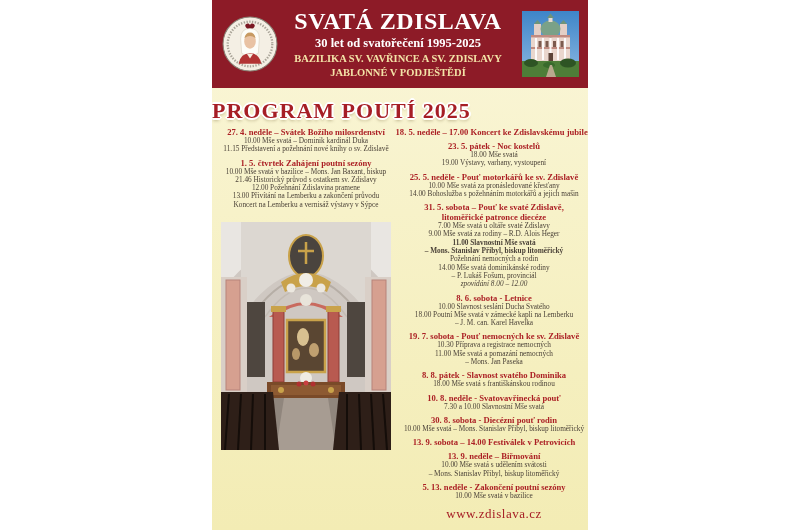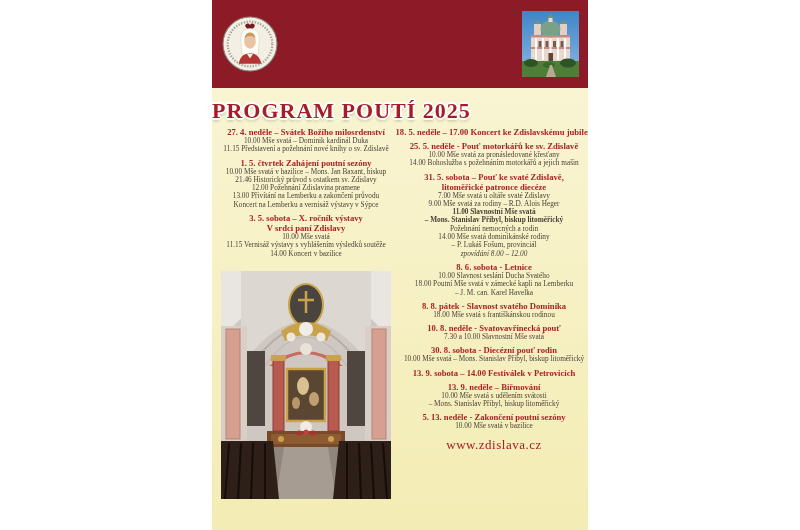--- a/index.html
+++ b/index.html
@@ -45,20 +45,26 @@
         <circle cx="27" cy="27" r="26" fill="#f4efe4" stroke="#8a8578" stroke-width="1"></circle>
         <circle cx="27" cy="27" r="21.5" fill="none" stroke="#6a6458" stroke-width="2.2" stroke-dasharray="1.3,1.4" opacity="0.55"></circle>
         <path d="M27 8.6 c-1.4-2.4-4.6-1.4-4.6 .8 c0 1.6 2.4 3.2 4.6 4.6 c2.2-1.4 4.6-3 4.6-4.6 c0-2.2-3.2-3.2-4.6-.8 Z" fill="#7a1822"></path>
         <path d="M18 22 q0-10 9-10 q9 0 9 10 l-1 14 q-8 5-16 0 Z" fill="#fdfdf8" stroke="#d8d2c2" stroke-width="0.6"></path>
         <ellipse cx="27" cy="24.5" rx="5.6" ry="7" fill="#e9c3a4"></ellipse>
         <path d="M21.6 21.5 q5.4-4.6 10.8 0 q-1-5.5-5.4-5.5 q-4.4 0-5.4 5.5 Z" fill="#c79a62"></path>
         <path d="M16 46 q2-10 11-10 q9 0 11 10 Z" fill="#b23434"></path>
         <path d="M24 36.5 l3 4.5 l3-4.5 Z" fill="#f5f0e2"></path>
       </svg>
 
+      <div class="header-center">
+        <div class="h-title">SVATÁ ZDISLAVA</div>
+        <div class="h-sub">30 let od svatořečení 1995-2025</div>
+        <div class="h-l3">BAZILIKA SV. VAVŘINCE A SV. ZDISLAVY</div>
+        <div class="h-l4">JABLONNÉ V PODJEŠTĚDÍ</div>
+      </div>
 
       <svg class="ext-photo" viewBox="0 0 57 66">
         <defs>
           <linearGradient id="sky" x1="0" y1="0" x2="0" y2="1">
             <stop offset="0" stop-color="#3e85c8"></stop>
               <stop offset="1" stop-color="#8cb8e2"></stop>
           </linearGradient>
         </defs>
         <rect x="0" y="0" width="57" height="66" fill="url(#sky)"></rect>
         <rect x="9" y="24" width="39" height="27" fill="#e9d6cd"></rect>
@@ -101,27 +107,20 @@
             <div class="event-line">10.00 Mše svatá – Dominik kardinál Duka</div>
             <div class="event-line">11.15 Představení a požehnání nové knihy o sv. Zdislavě</div>
           </div>
           <div class="event">
             <div class="event-title">1. 5. čtvrtek Zahájení poutní sezóny</div>
             <div class="event-line">10.00 Mše svatá v bazilice – Mons. Jan Baxant, biskup</div>
             <div class="event-line">21.46 Historický průvod s ostatkem sv. Zdislavy</div>
             <div class="event-line">12.00 Požehnání Zdislavina pramene</div>
             <div class="event-line">13.00 Přivítání na Lemberku a zakončení průvodu</div>
             <div class="event-line">Koncert na Lemberku a vernisáž výstavy v Sýpce</div>
-          </div>
-          <div class="event">
-            <div class="event-title">3. 5. sobota – X. ročník výstavy</div>
-            <div class="event-title">V srdci paní Zdislavy</div>
-            <div class="event-line">10.00 Mše svatá</div>
-            <div class="event-line">11.15 Vernisáž výstavy s vyhlášením výsledků soutěže</div>
-            <div class="event-line">14.00 Koncert v bazilice</div>
           </div>
 <svg class="int-photo" viewBox="0 0 170 228">
   <rect x="0" y="0" width="170" height="228" fill="#cfc8c2"></rect>
   <path d="M0 0 h170 v70 q-40-52-85-52 q-45 0-85 52 Z" fill="#e9e6e2"></path>
   <path d="M20 95 q65-90 130 0 l0-95 -130 0 Z" fill="#dcd7d1"></path>
   <path d="M30 95 q55-78 110 0" fill="none" stroke="#b6aea6" stroke-width="2"></path>
   <path d="M44 95 q41-58 82 0" fill="none" stroke="#c4bcb4" stroke-width="1.5"></path>
   <ellipse cx="85" cy="34" rx="17" ry="21" fill="#4a443e" stroke="#c9a24a" stroke-width="2"></ellipse>
   <path d="M85 20 v22 M77 29 h16" stroke="#c9a24a" stroke-width="2.5"></path>
   <rect x="0" y="55" width="26" height="120" fill="#d9cfc7"></rect>
@@ -169,20 +168,25 @@
               <line x1="126" y1="172" x2="126" y2="228"></line>
   </g>
 </svg>
         </div>
       <div class="col" id="col-right">
 
       <div class="event">
             <div class="event-title">18. 5. neděle – 17.00 Koncert ke Zdislavskému jubileu</div>
           </div>
           <div class="event">
+            <div class="event-title">23. 5. pátek - Noc kostelů</div>
+            <div class="event-line">18.00 Mše svatá</div>
+            <div class="event-line">19.00 Výstavy, varhany, vystoupení</div>
+          </div>
+          <div class="event">
             <div class="event-title">25. 5. neděle - Pouť motorkářů ke sv. Zdislavě</div>
             <div class="event-line">10.00 Mše svatá za pronásledované křesťany</div>
             <div class="event-line">14.00 Bohoslužba s požehnáním motorkářů a jejich mašin</div>
           </div>
           <div class="event">
             <div class="event-title">31. 5. sobota – Pouť ke svaté Zdislavě,</div>
             <div class="event-title">litoměřické patronce diecéze</div>
             <div class="event-line">7.00 Mše svatá u oltáře svaté Zdislavy</div>
             <div class="event-line">9.00 Mše svatá za rodiny – R.D. Alois Heger</div>
             <div class="event-line bold">11.00 Slavnostní Mše svatá</div>
@@ -192,20 +196,26 @@
             <div class="event-line">– P. Lukáš Fošum, provinciál</div>
             <div class="event-line italic">zpovídání 8.00 – 12.00</div>
           </div>
           <div class="event">
             <div class="event-title">8. 6. sobota - Letnice</div>
             <div class="event-line">10.00 Slavnost seslání Ducha Svatého</div>
             <div class="event-line">18.00 Poutní Mše svatá v zámecké kapli na Lemberku</div>
             <div class="event-line">– J. M. can. Karel Havelka</div>
           </div>
           <div class="event">
+            <div class="event-title">19. 7. sobota - Pouť nemocných ke sv. Zdislavě</div>
+            <div class="event-line">10.30 Příprava a registrace nemocných</div>
+            <div class="event-line">11.00 Mše svatá a pomazání nemocných</div>
+            <div class="event-line">– Mons. Jan Paseka</div>
+          </div>
+          <div class="event">
             <div class="event-title">8. 8. pátek - Slavnost svatého Dominika</div>
             <div class="event-line">18.00 Mše svatá s františkánskou rodinou</div>
           </div>
           <div class="event">
             <div class="event-title">10. 8. neděle - Svatovavřinecká pouť</div>
             <div class="event-line">7.30 a 10.00 Slavnostní Mše svatá</div>
           </div>
           <div class="event">
             <div class="event-title">30. 8. sobota - Diecézní pouť rodin</div>
             <div class="event-line">10.00 Mše svatá – Mons. Stanislav Přibyl, biskup litoměřický</div>

